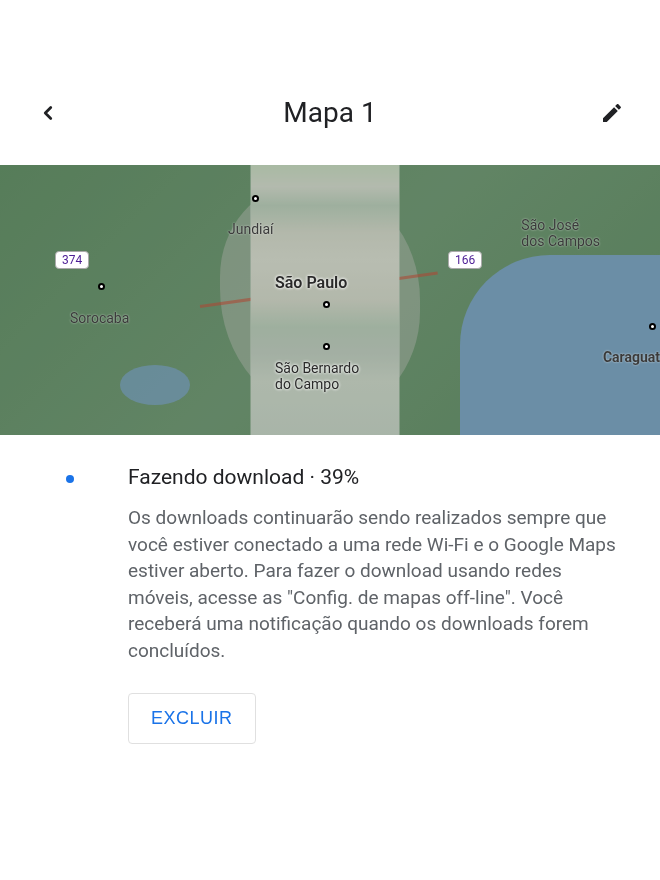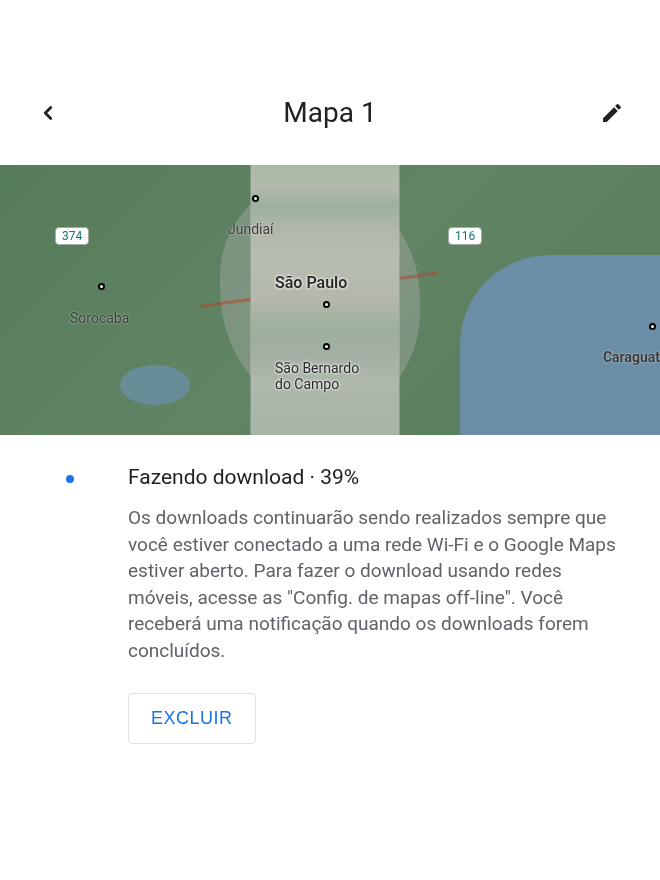--- a/index.html
+++ b/index.html
@@ -130,26 +130,27 @@
       text-shadow: 0 0 2px rgba(255,255,255,0.7);
       margin-top: 48px;
     }
     .map-label.main {
       font-size: 16px;
       font-weight: 600;
     }
     .road-label {
       position: absolute;
       font-size: 12px;
-      color: #0f766e;
+      color: #4c1d95;
       background: #fff;
       border: 1.5px solid #aaa;
       border-radius: 4px;
       padding: 1px 6px;
       text-shadow: none;
+      margin-top: 24px;
     }
     .red-line {
       position: absolute;
       height: 3px;
       background: rgba(220, 60, 40, 0.6);
       transform-origin: left center;
     }
     .content {
       padding: 30px 40px 0 58px;
       display: flex;
@@ -222,23 +223,24 @@
 
   <div class="selection-box">
     <div class="selection-inner"></div>
   </div>
 
   <div class="map-overlay"></div>
 
   <div class="map-label dim" style="left:228px; top:8px;">Jundiaí</div>
   <div class="city-dot" style="left:252px; top:30px;"></div>
 
+  <div class="map-label dim" style="right:60px; top:4px; text-align:left;">São José<br>dos Campos</div>
 
   <div class="road-label" style="left:55px; top:62px;">374</div>
-  <div class="road-label" style="left:448px; top:62px;">116</div>
+  <div class="road-label" style="left:448px; top:62px;">166</div>
 
   <div class="map-label dim" style="left:70px; top:97px;">Sorocaba</div>
   <div class="city-dot" style="left:98px; top:118px;"></div>
 
   <div class="map-label main" style="left:275px; top:108px;">São Paulo</div>
   <div class="city-dot" style="left:323px; top:136px;"></div>
   <div class="city-dot" style="left:323px; top:178px;"></div>
 
   <div class="map-label dim" style="right:0px; top:136px;font-weight:bold;">Caraguat</div>
   <div class="city-dot" style="right:4px; top:158px;"></div>

